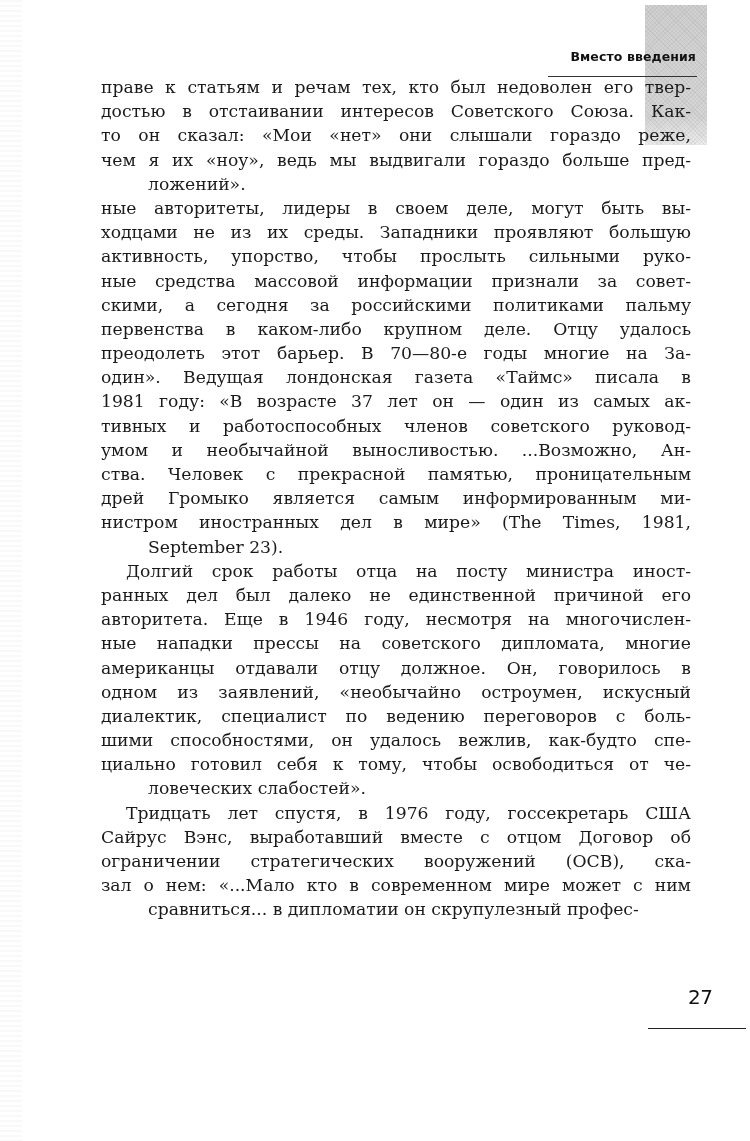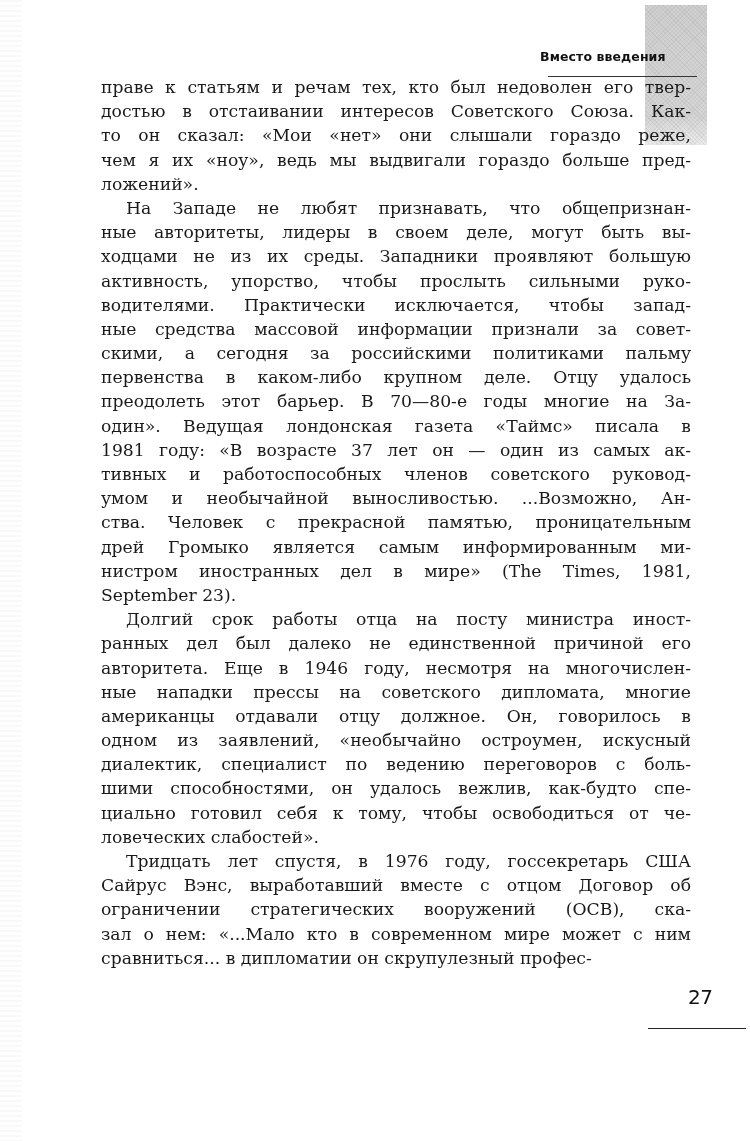--- a/index.html
+++ b/index.html
@@ -14,34 +14,34 @@
   }
   .tab-gray {
     position: absolute; left: 645px; top: 5px; width: 62px; height: 140px;
     background:
       repeating-linear-gradient(45deg, rgba(0,0,0,0.05) 0 1px, transparent 1px 3px),
       repeating-linear-gradient(-45deg, rgba(0,0,0,0.04) 0 1px, transparent 1px 3px),
       linear-gradient(180deg, #d0d0d0 0%, #d6d6d6 80%, #ececec 100%);
   }
   .running-head {
     position: absolute; left: 540px; top: 49px; width: 156px;
-    text-align: left;
+    text-align: right;
     font-family: "DejaVu Sans", sans-serif; font-weight: bold; font-size: 12.5px;
     color: #111; letter-spacing: 0.1px;
   }
   .head-rule {
     position: absolute; left: 548px; top: 76px; width: 149px; height: 1px; background: #333;
   }
   .body-text {
     position: absolute; left: 101px; top: 75px; width: 590px;
     font-family: "DejaVu Serif", serif; font-size: 17.2px; line-height: 24.2px;
     color: #1a1a1a;
   }
   .line { display: block; white-space: nowrap; text-align: justify; text-align-last: justify; height: 24.2px; }
-  .line.last { text-align-last: left; }
+  .line.last { text-align-last: left; margin-left: 47px; }
   .line.indent { padding-left: 25px; }
   .page-number {
     position: absolute; left: 688px; top: 985px;
     font-family: "DejaVu Sans", sans-serif; font-size: 20px; color: #111; letter-spacing: -0.5px;
   }
   .folio-rule {
     position: absolute; left: 648px; top: 1028px; width: 98px; height: 1px; background: #222;
   }
 </style>
 </head>
@@ -55,25 +55,23 @@
 
 <div class="body-text" id="body-text">
     <div>
       <span class="line">праве к статьям и речам тех, кто был недоволен его твер-</span>
       <span class="line">достью в отстаивании интересов Советского Союза. Как-</span>
       <span class="line">то он сказал: «Мои «нет» они слышали гораздо реже,</span>
       <span class="line">чем я их «ноу», ведь мы выдвигали гораздо больше пред-</span>
       <span class="line last">ложений».</span>
     </div>
     <div>
-      <span class="line indent">На Западе не любят признавать, что общепризнан-</span>
       <span class="line">ные авторитеты, лидеры в своем деле, могут быть вы-</span>
       <span class="line">ходцами не из их среды. Западники проявляют большую</span>
       <span class="line">активность, упорство, чтобы прослыть сильными руко-</span>
-      <span class="line">водителями. Практически исключается, чтобы запад-</span>
       <span class="line">ные средства массовой информации признали за совет-</span>
       <span class="line">скими, а сегодня за российскими политиками пальму</span>
       <span class="line">первенства в каком-либо крупном деле. Отцу удалось</span>
       <span class="line">преодолеть этот барьер. В 70—80-е годы многие на За-</span>
       <span class="line">один». Ведущая лондонская газета «Таймс» писала в</span>
       <span class="line">1981 году: «В возрасте 37 лет он — один из самых ак-</span>
       <span class="line">тивных и работоспособных членов советского руковод-</span>
       <span class="line">умом и необычайной выносливостью. ...Возможно, Ан-</span>
       <span class="line">ства. Человек с прекрасной памятью, проницательным</span>
       <span class="line">дрей Громыко является самым информированным ми-</span>

